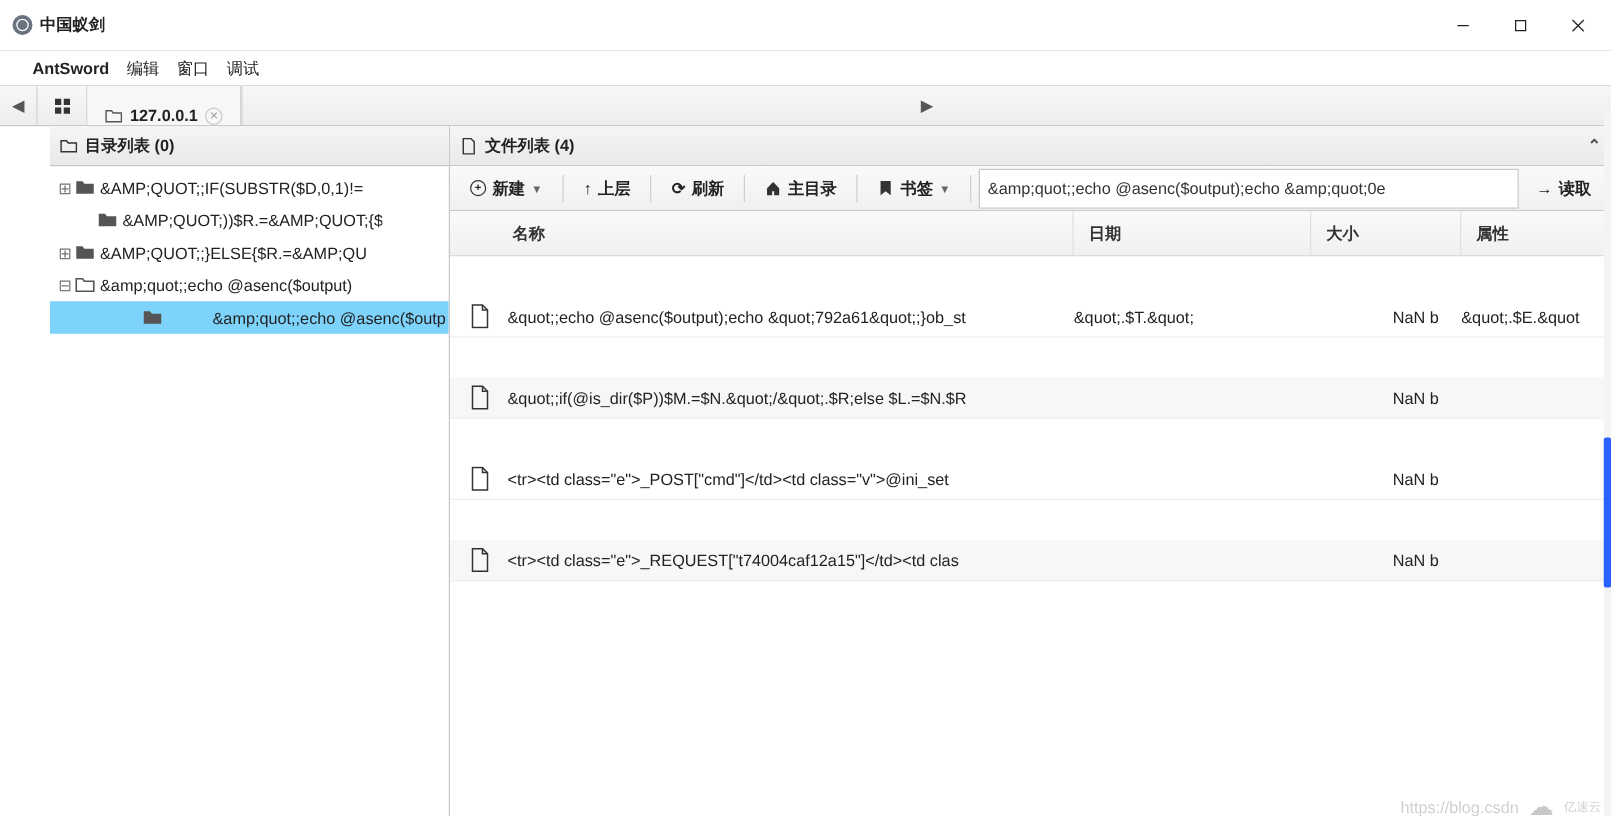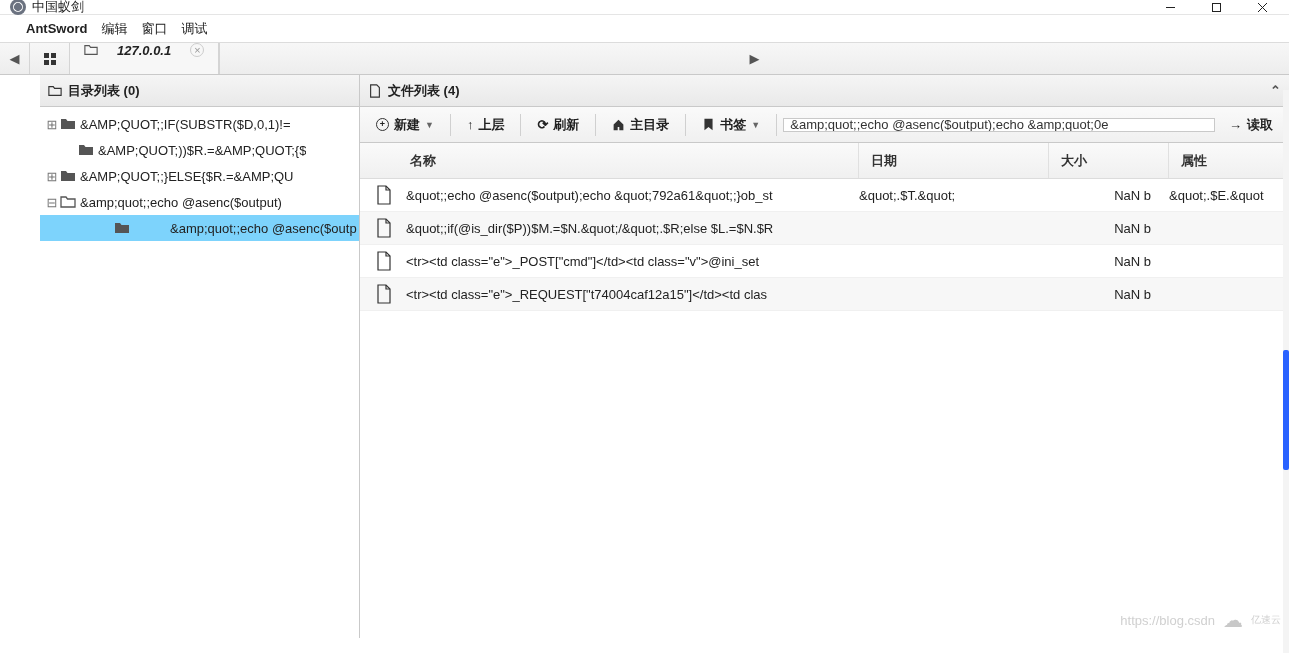--- a/index.html
+++ b/index.html
@@ -1,36 +1,36 @@
 <!DOCTYPE html>
 <html><head>
 <meta charset="utf-8">
 <style>
 * { margin: 0; padding: 0; box-sizing: border-box; font-family: "Microsoft YaHei", Arial, sans-serif; font-size: 13px; }
 body { background: #fff; overflow: hidden; width: 1289px; height: 653px; position: relative; }
 
 
-.titlebar { height: 15px; display: flex; align-items: center; padding: 0 4px; border-bottom: 1px solid #e5e5e5; background: #fff; }
+.titlebar { height: 41px; display: flex; align-items: center; padding: 0 4px; border-bottom: 1px solid #e5e5e5; background: #fff; font-weight: bold; }
 .titlebar .appicon { width: 16px; height: 16px; border-radius: 50%; background: #6b7280; margin: 0 6px; position: relative; }
 .titlebar .appicon::after { content: ""; position: absolute; inset: 3px; border: 1.5px solid #fff; border-radius: 50%; transform: rotate(45deg); }
 .titlebar .title { flex: 0 0 auto; color: #222; }
 .titlebar .spacer { flex: 1; }
 .winbtn { width: 46px; height: 30px; display: flex; align-items: center; justify-content: center; color: #222; }
 .winbtn svg { width: 11px; height: 11px; }
 
 
 .menubar { height: 28px; display: flex; align-items: center; gap: 14px; padding: 0 26px; color: #222; border-bottom: 1px solid #dcdcdc; background: #fff; }
 .menubar span { cursor: default; }
 
 
 .tabstrip { height: 32px; background: linear-gradient(#f7f7f7,#ededed); border-bottom: 1px solid #c9c9c9; display: flex; align-items: stretch; }
 .tabstrip .navbtn { width: 30px; display: flex; align-items: center; justify-content: center; border-right: 1px solid #d4d4d4; color: #555; }
 .tabstrip .navbtn.right { border-left: 1px solid #d4d4d4; border-right: none; margin-left: auto; }
 .tabstrip .gridbtn { width: 40px; display: flex; align-items: center; justify-content: center; border-right: 1px solid #d4d4d4; color: #333; }
-.tabstrip .tab { display: flex; align-items: flex-start; gap: 19px; padding: 0 14px; background: #f7f7f7; border-right: 1px solid #d4d4d4; font-weight: 600; color: #222; font-style: italic; }
+.tabstrip .tab { display: flex; align-items: flex-end; gap: 6px; padding: 0 14px; background: #f7f7f7; border-right: 1px solid #d4d4d4; font-weight: 600; color: #222; }
 .tabstrip .tab .closex { color: #999; font-weight: normal; border:1px solid #ccc; border-radius:50%; width:14px; height:14px; line-height:12px; text-align:center; font-size:11px; }
 .foldericon { width:14px; height:14px; }
 
 
 .split { display: flex; height: calc(653px - 30px - 28px - 32px); }
 .left { width: 320px; border-right: 1px solid #c9c9c9; display: flex; flex-direction: column; margin-left: 40px; }
 .right { flex: 1; display: flex; flex-direction: column; position: relative; }
 
 
 .panelhdr { height: 32px; background: linear-gradient(#f5f5f5,#e9e9e9); border-bottom: 1px solid #c9c9c9; display: flex; align-items: center; padding: 0 8px; font-weight: 600; gap: 6px; color: #222; }
@@ -42,31 +42,31 @@
 .treeitem .tw { width: 16px; text-align: center; color: #777; flex-shrink:0; }
 .treeitem .ticon { width:16px; height:16px; flex-shrink:0; margin-right:4px; }
 .treeitem.selected { background: #7dd3fc; gap: 36px; }
 .treeitem .lbl { overflow:hidden; text-overflow: clip; }
 
 
 .toolbar { height: 36px; border-bottom: 1px solid #c9c9c9; background: linear-gradient(#fafafa,#f0f0f0); display: flex; align-items: center; padding: 0 6px; gap: 4px; }
 .tbtn { display: flex; align-items: center; gap: 5px; padding: 4px 10px; border-radius: 3px; color: #222; font-weight: 600; }
 .tbtn svg, .tbtn .ico { width:13px; height:13px; }
 .sep { width:1px; height:22px; background:#d0d0d0; margin: 0 2px; }
-.pathinput { flex:1; height:14px; border:1px solid #c9c9c9; background:#fff; padding:0 6px; color:#333; min-width:100px; }
+.pathinput { flex:1; height:32px; border:1px solid #c9c9c9; background:#fff; padding:0 6px; color:#333; min-width:100px; }
 
 
 .thead { height: 36px; display:flex; align-items:center; border-bottom:1px solid #dcdcdc; background: linear-gradient(#fafafa,#f0f0f0); color:#333;font-weight:bold; }
 .th { padding:0 12px; border-right:1px solid #e0e0e0; height:100%; display:flex; align-items:center; }
 .th.name { flex:1; padding-left:50px; }
 .th.date { width:190px; }
 .th.size { width:120px; }
 .th.attr { width:120px; border-right:none; }
 .tbody { flex:1; overflow:hidden; }
-.row { height:33px; display:flex; align-items:center; border-bottom:1px solid #f0f0f0; }
+.row { height:33px; display:flex; align-items:center; border-bottom:1px solid #f0f0f0;margin-top:32px; }
 .row:nth-child(even){ background:#f7f7f7; }
 .row .ficon { width:20px; height:20px; margin:0 12px 0 14px; flex-shrink:0; }
 .row .name { flex:1; overflow:hidden; white-space:nowrap; color:#222; }
 .row .date { width:190px; color:#222; overflow:hidden; white-space:nowrap; }
 .row .size { width:120px; text-align:right; padding-right:18px; color:#222; }
 .row .attr { width:120px; color:#222; overflow:hidden; white-space:nowrap; }
 
 
 .watermark { position:absolute; right:8px; bottom:6px; color:#d0d0d0; font-size:12px; display:flex; align-items:center; gap:8px; }
 .watermark .logo { font-size:20px; color:#c8c8c8; }

